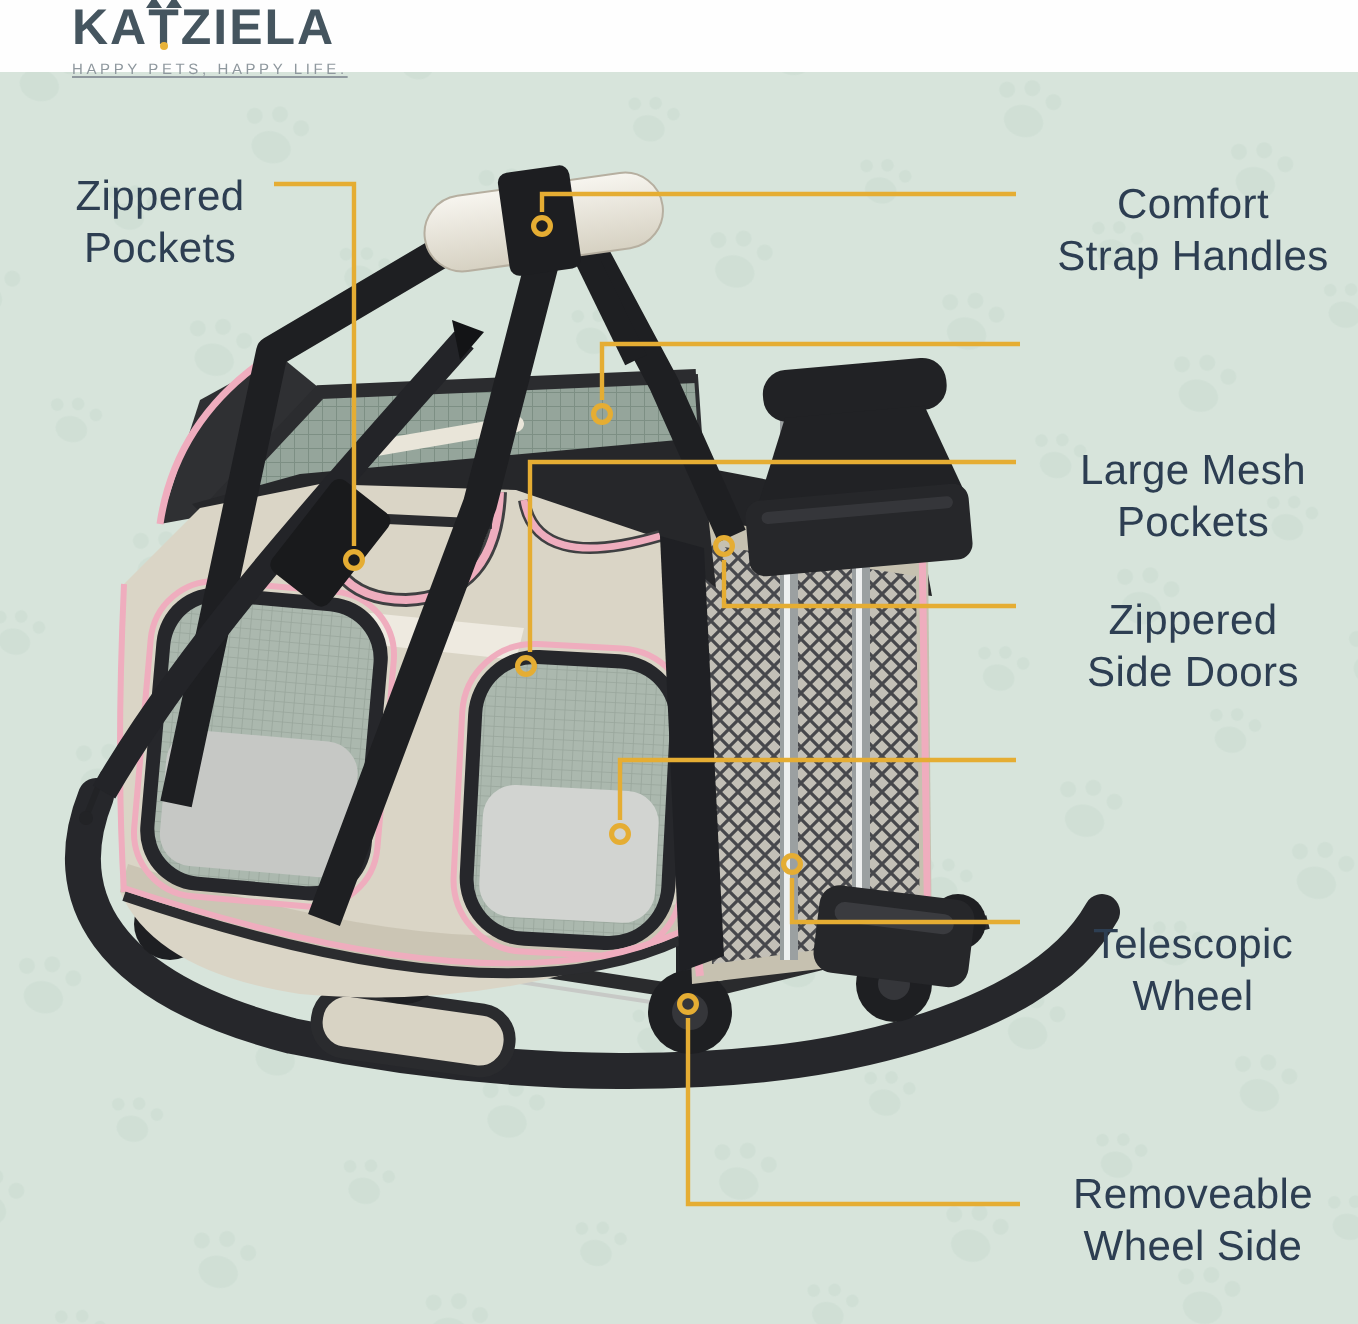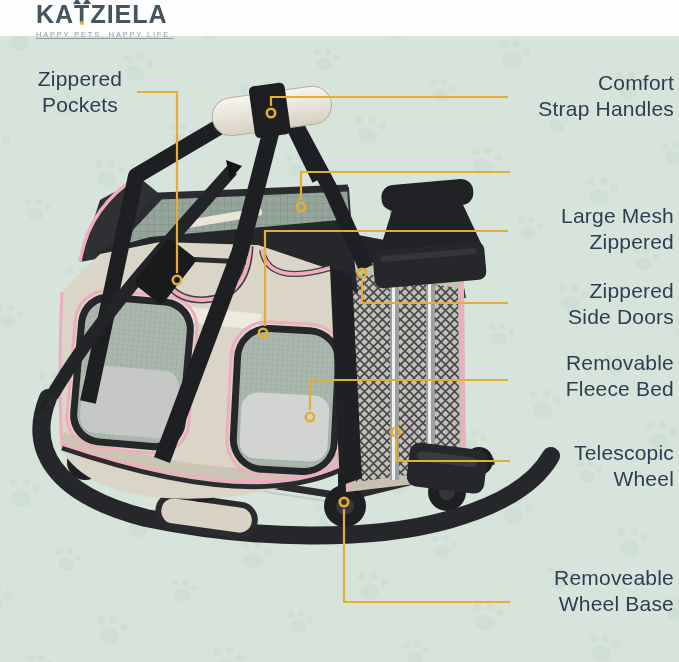--- a/index.html
+++ b/index.html
@@ -8,23 +8,23 @@
   .scene{position:absolute;left:0;top:0;width:679px;height:662px;display:block;}
   .topbar{position:absolute;left:0;top:0;width:679px;height:36px;background:#fefefe;}
   .logo{position:absolute;left:36px;top:2px;}
   .logo-word{font-weight:700;font-size:25px;letter-spacing:1px;color:#45555f;line-height:1;}
   .logo-t{position:relative;display:inline-block;}
   .logo-t .ear{position:absolute;width:0;height:0;border-left:4px solid transparent;border-right:4px solid transparent;border-bottom:6px solid #45555f;top:-4px;}
   .logo-t .ear-l{left:-1px;}
   .logo-t .ear-r{right:-1px;}
   .logo-t .nose{position:absolute;left:50%;margin-left:-2px;bottom:2px;width:4px;height:4px;border-radius:50%;background:#e8b33a;}
   .tagline{margin-top:3px;font-size:7.5px;letter-spacing:1.8px;color:#8f989e;font-weight:400;text-decoration:underline;}
-  .callout-label{position:absolute;color:#2d3e52;font-size:21px;line-height:26px;white-space:pre-line;letter-spacing:0.2px;}
+  .callout-label{position:absolute;color:#2d3e52;font-size:21px;line-height:26px;white-space:pre-line;letter-spacing:0.2px;margin-top:20px;}
   .label-left{left:22px;top:66px;width:116px;text-align:center;}
-  .label-right{left:519px;width:155px;text-align:right;}
+  .label-right{left:519px;width:155px;text-align:center;}
 </style>
 </head>
 <body>
 
 <div class="stage">
 
   <svg class="scene" viewBox="0 0 679 662">
     <defs>
       <pattern id="paws" width="120" height="110" patternUnits="userSpaceOnUse" patternTransform="rotate(15)">
         <g fill="#c8dacf" opacity="0.45">
@@ -206,23 +206,21 @@
       <div class="logo-word"><span>KA</span><span class="logo-t"><span class="ear ear-l"></span><span class="ear ear-r"></span><span>T</span><span class="nose"></span></span><span>ZIELA</span></div>
       <div class="tagline">HAPPY PETS, HAPPY LIFE.</div>
     </div>
   </header>
 
   <div class="callout-label label-left" style="top:66px;">Zippered
 Pockets</div>
   <div class="callout-label label-right" style="top:70px;">Comfort
 Strap Handles</div>
   <div class="callout-label label-right" style="top:203px;">Large Mesh
-Zippered</div>
+Pockets</div>
   <div class="callout-label label-right" style="top:278px;">Zippered
 Side Doors</div>
-  <div class="callout-label label-right" style="top:350px;">Removable
-Fleece Bed</div>
   <div class="callout-label label-right" style="top:440px;">Telescopic
 Wheel</div>
   <div class="callout-label label-right" style="top:565px;">Removeable
-Wheel Base</div>
+Wheel Side</div>
 
 </div>
 
 </body></html>

